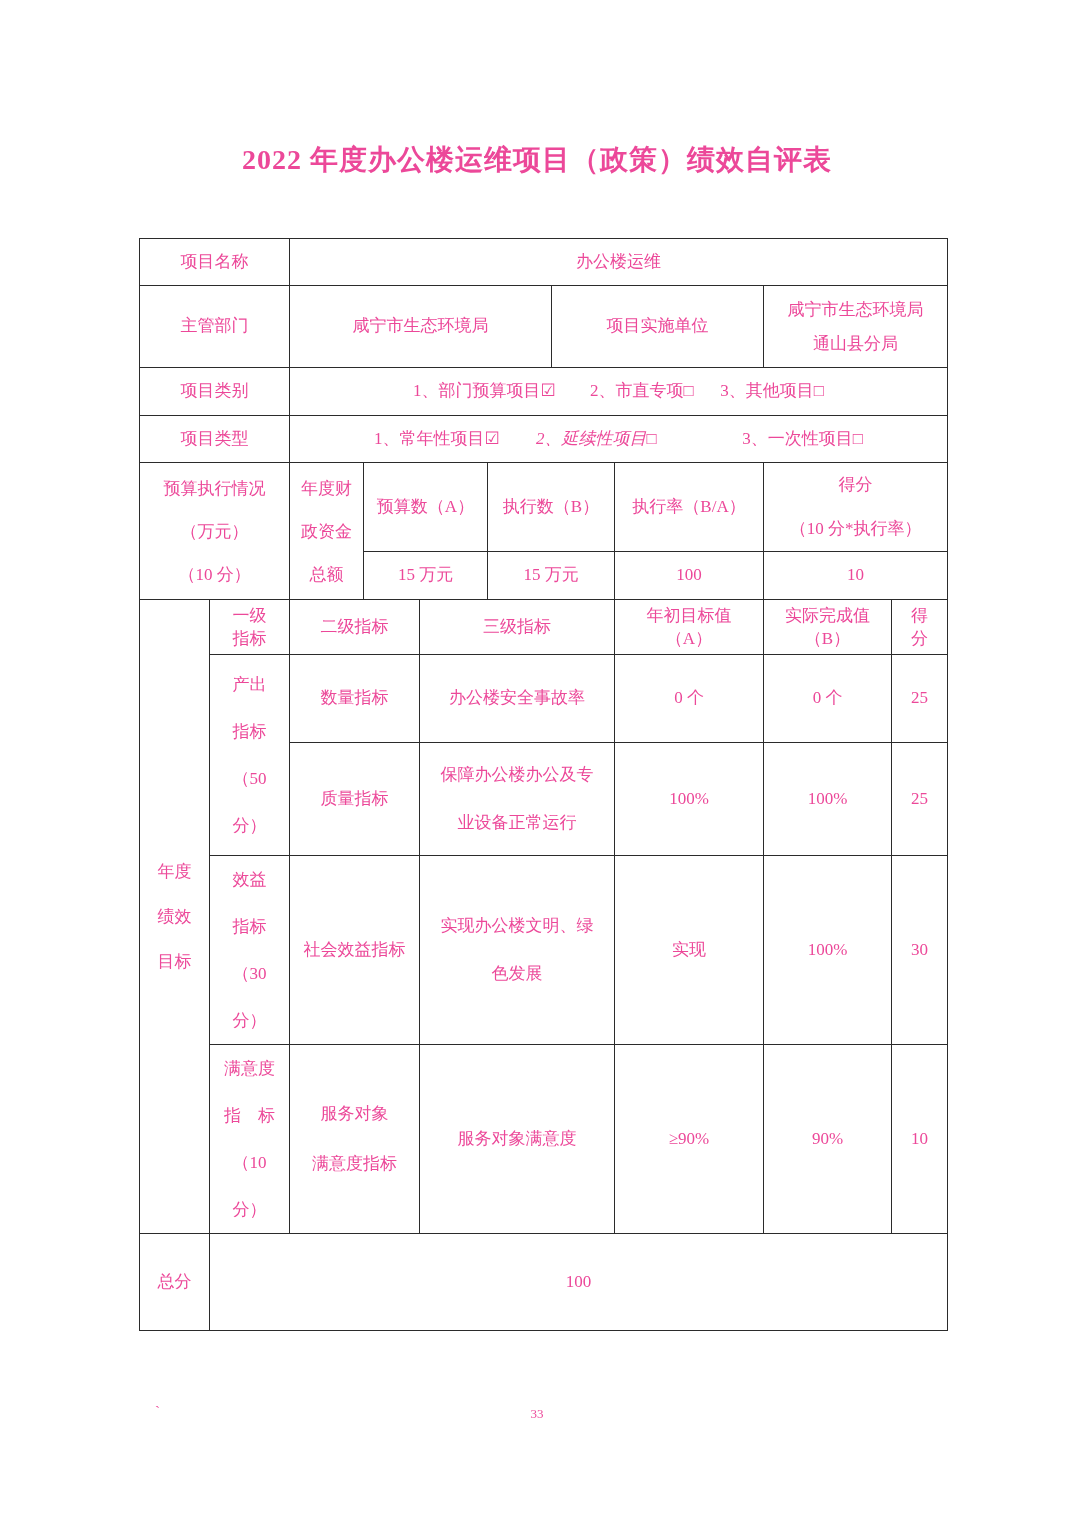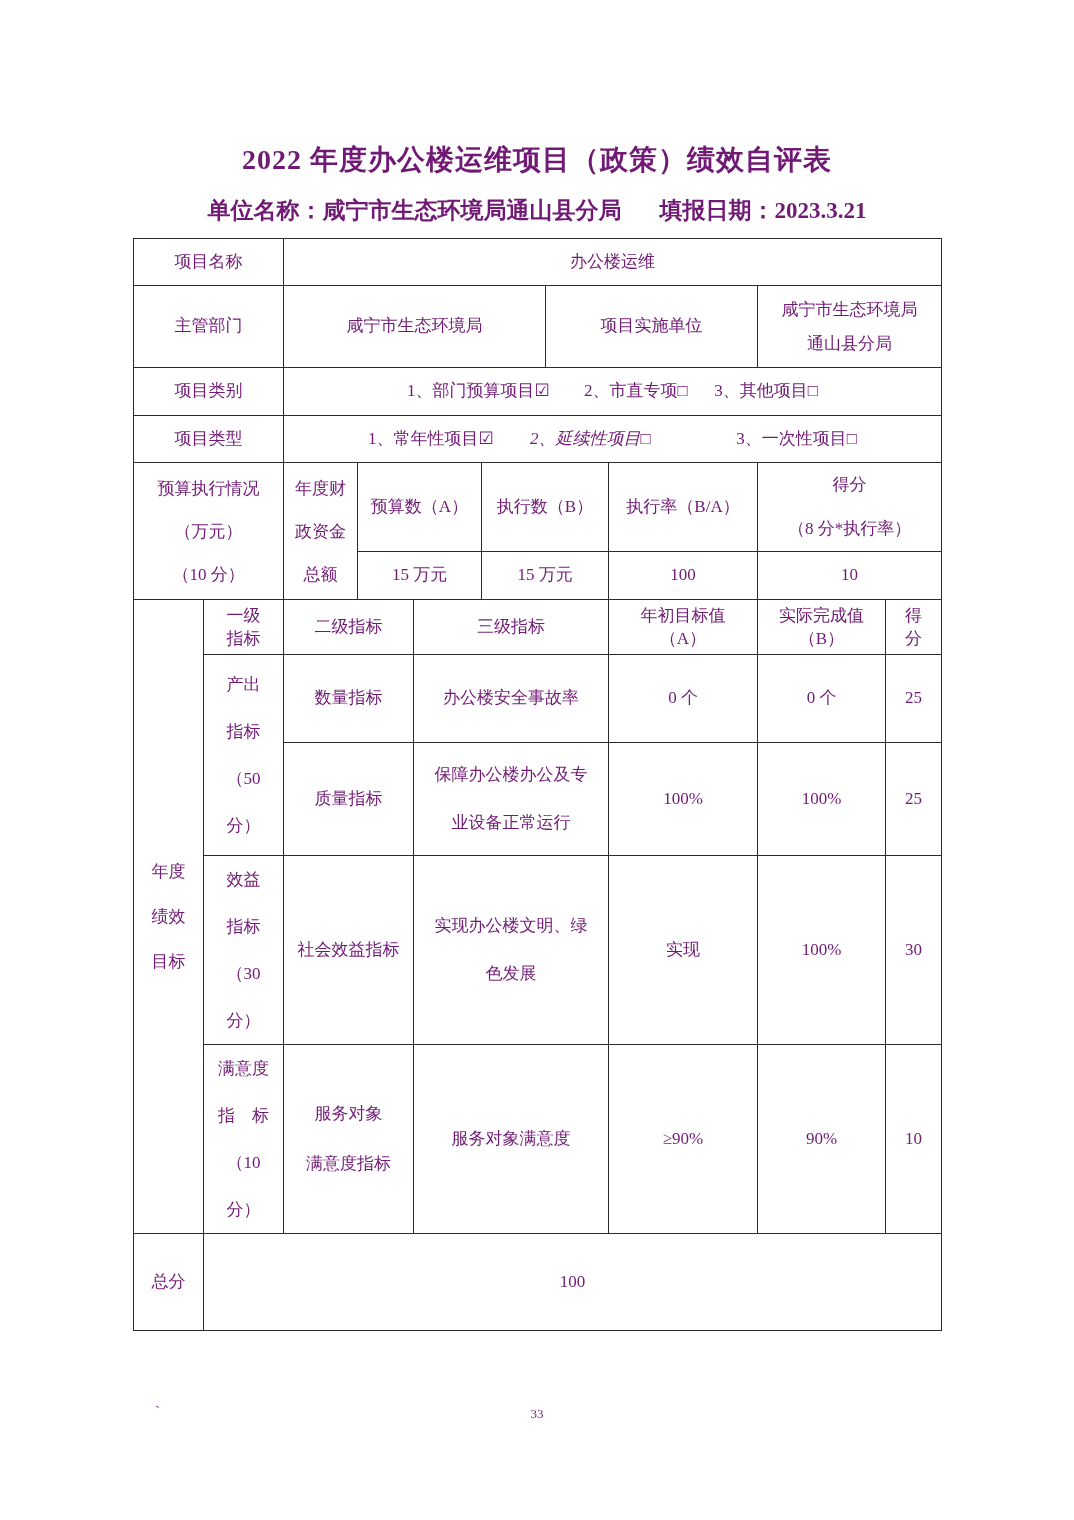--- a/index.html
+++ b/index.html
@@ -3,42 +3,42 @@
 <meta charset="utf-8">
 <style>
   * { margin: 0; padding: 0; box-sizing: border-box; }
   html, body { background: #ffffff; }
   .page {
     position: relative;
     width: 1074px;
     height: 1520px;
     background: #ffffff;
     font-family: "Liberation Serif", "DejaVu Serif", serif;
-    color: #701a75;
+    color: #ec4899;
     overflow: hidden;
   }
   .title {
     position: absolute;
     top: 141px; left: 0; right: 0;
     text-align: center;
     font-size: 28px;
     font-weight: 700;
     letter-spacing: 1px;
   }
   .subtitle {
     position: absolute;
     top: 195px; left: 0; right: 0;
     text-align: center;
     font-size: 23px;
     font-weight: 700;
   }
   .subtitle .date-label { margin-left: 38px; }
   table.form {
     position: absolute;
-    left: 133px; top: 238px;
+    left: 139px; top: 238px;
     width: 808px;
     border-collapse: collapse;
     table-layout: fixed;
   }
   table.form td {
     border: 1px solid #2b2b2b;
     text-align: center;
     vertical-align: middle;
     font-size: 17px;
     padding: 0;
@@ -82,23 +82,20 @@
     font-size: 13px;
   }
 </style>
 </head>
 <body>
 
 <div class="page">
 
   <h1 class="title">2022 年度办公楼运维项目（政策）绩效自评表</h1>
 
-  <div class="subtitle">
-    <span>单位名称：</span><span>咸宁市生态环境局通山县分局</span><span class="date-label">填报日期：</span><span>2023.3.21</span>
-  </div>
 
   <table class="form">
     <colgroup>
       <col style="width:70px">
         <col style="width:80px">
         <col style="width:74px">
       <col style="width:56px">
         <col style="width:68px">
         <col style="width:64px">
       <col style="width:63px">
@@ -150,21 +147,21 @@
       <td rowspan="2" class="vlines3">
         <div>年度财</div>
         <div>政资金</div>
         <div>总额</div>
       </td>
       <td colspan="2">预算数（A）</td>
       <td colspan="2">执行数（B）</td>
       <td>执行率（B/A）</td>
       <td colspan="2" class="score-hdr">
         <div>得分</div>
-        <div>（8 分*执行率）</div>
+        <div>（10 分*执行率）</div>
       </td>
     </tr>
 
     <tr class="r6">
       <td colspan="2">15 万元</td>
       <td colspan="2">15 万元</td>
       <td>100</td>
       <td colspan="2">10</td>
     </tr>
 

